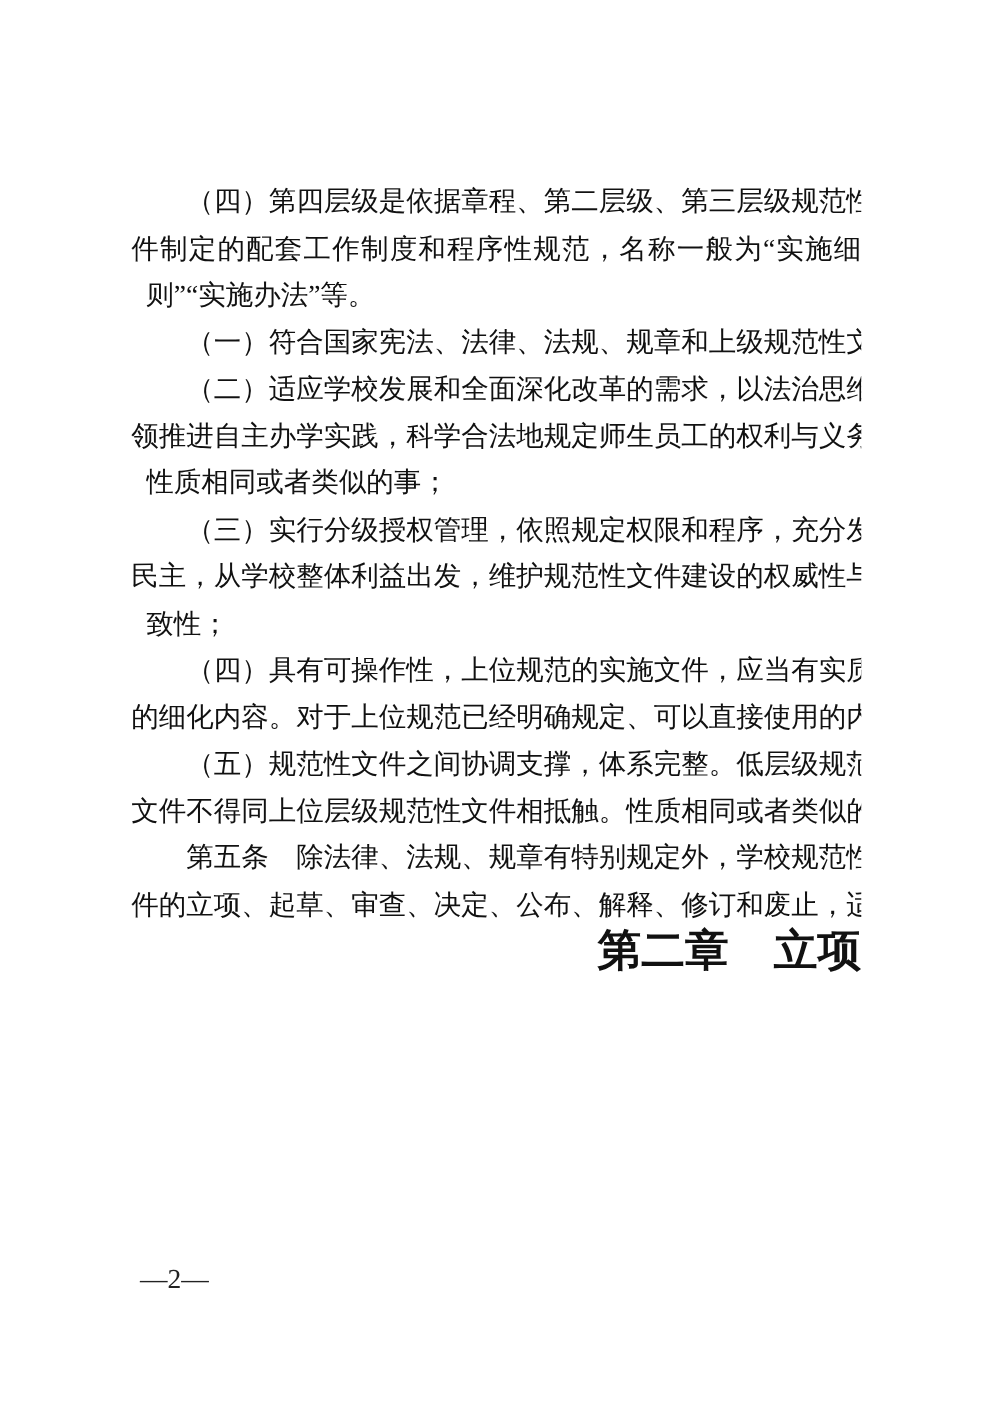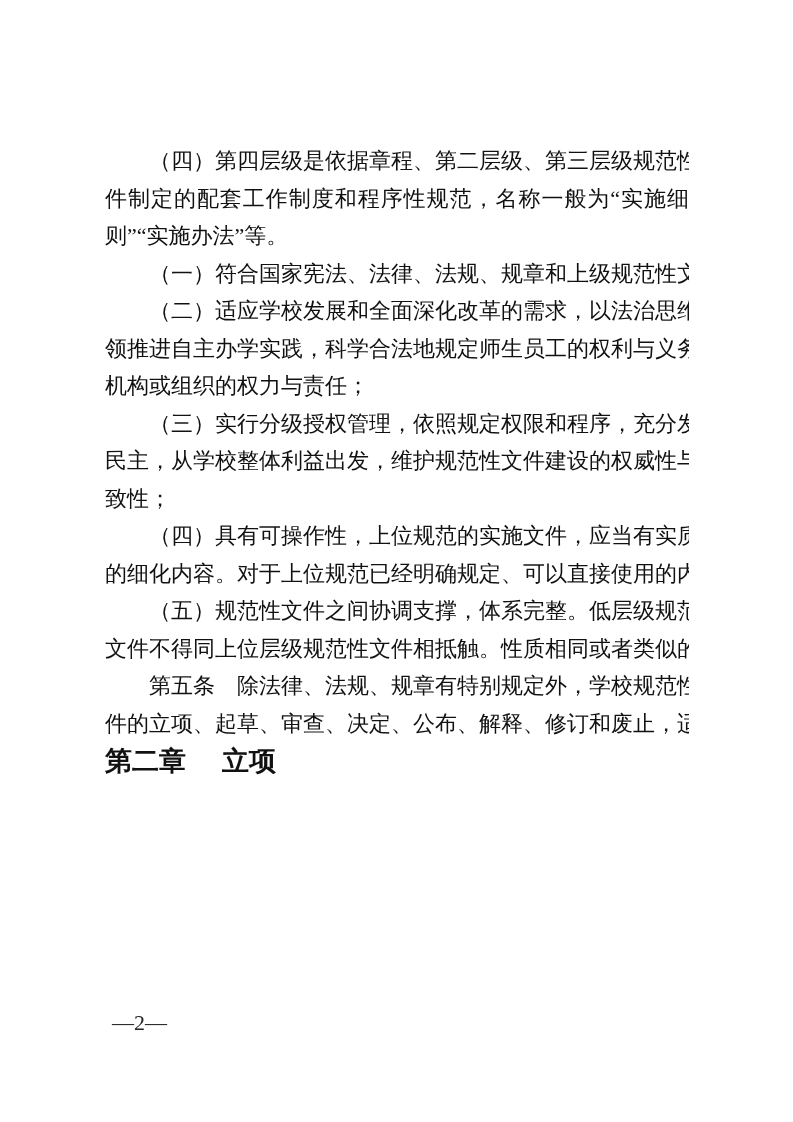--- a/index.html
+++ b/index.html
@@ -21,30 +21,30 @@
     line-height:37.5px;
     height:37.5px;
     white-space:nowrap;
     overflow:hidden;
     text-align:justify;
     text-align-last:justify;
     text-justify:inter-character;
     color:#111111;
   }
   .line.ind{ text-indent:44px; }
-  .line.end{ text-align-last:left; }
+  .line.end{ text-align-last:left;margin-left:12px; }
   .chapter{
     height:37.5px;
     display:flex;
-    justify-content:flex-start;
+    justify-content:flex-end;
     align-items:center;
     gap:36px;
     font-family:"Liberation Sans","DejaVu Sans",sans-serif;
     font-weight:bold;
-    font-size:27px;
+    font-size:35px;
     color:#111111;
   }
   .footer{
     position:absolute;
     left:112px;top:1010px;
     font-family:"Liberation Serif","DejaVu Serif",serif;
     font-size:22px;
     color:#222222;
   }
 </style>
@@ -56,21 +56,21 @@
 
     <div class="line ind">（四）第四层级是依据章程、第二层级、第三层级规范性文</div>
     <div class="line">件制定的配套工作制度和程序性规范，名称一般为“实施细</div>
     <div class="line end">则”“实施办法”等。</div>
 
 
     <div class="line ind">（一）符合国家宪法、法律、法规、规章和上级规范性文件</div>
 
     <div class="line ind">（二）适应学校发展和全面深化改革的需求，以法治思维引</div>
     <div class="line">领推进自主办学实践，科学合法地规定师生员工的权利与义务、</div>
-    <div class="line end">机构或组织的权力与责任；</div>
+    <div class="line end">性质相同或者类似的事；</div>
 
     <div class="line ind">（三）实行分级授权管理，依照规定权限和程序，充分发扬</div>
     <div class="line">民主，从学校整体利益出发，维护规范性文件建设的权威性与一</div>
     <div class="line end">致性；</div>
 
     <div class="line ind">（四）具有可操作性，上位规范的实施文件，应当有实质性</div>
     <div class="line">的细化内容。对于上位规范已经明确规定、可以直接使用的内容，</div>
 
     <div class="line ind">（五）规范性文件之间协调支撑，体系完整。低层级规范性</div>
     <div class="line">文件不得同上位层级规范性文件相抵触。性质相同或者类似的事</div>

